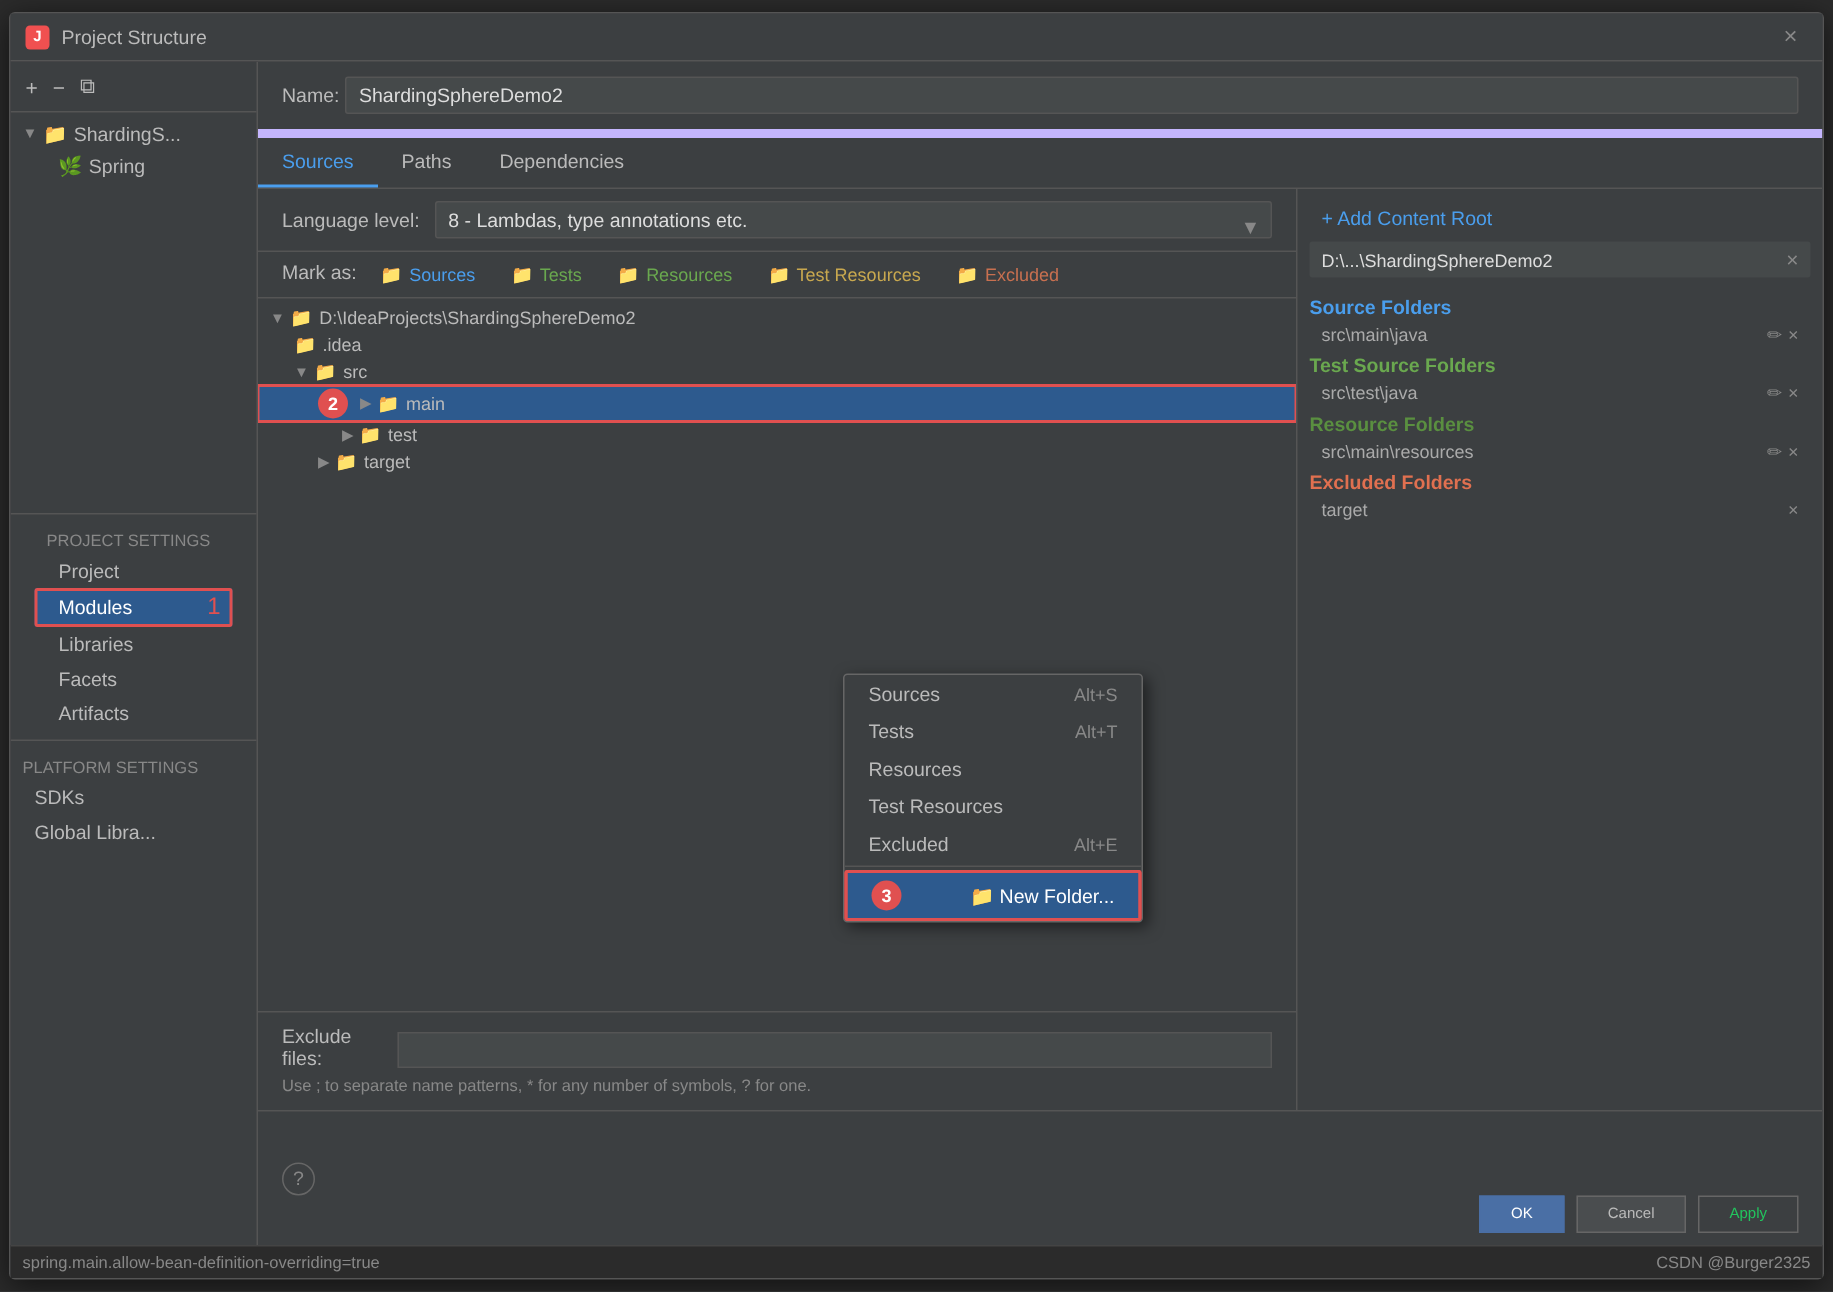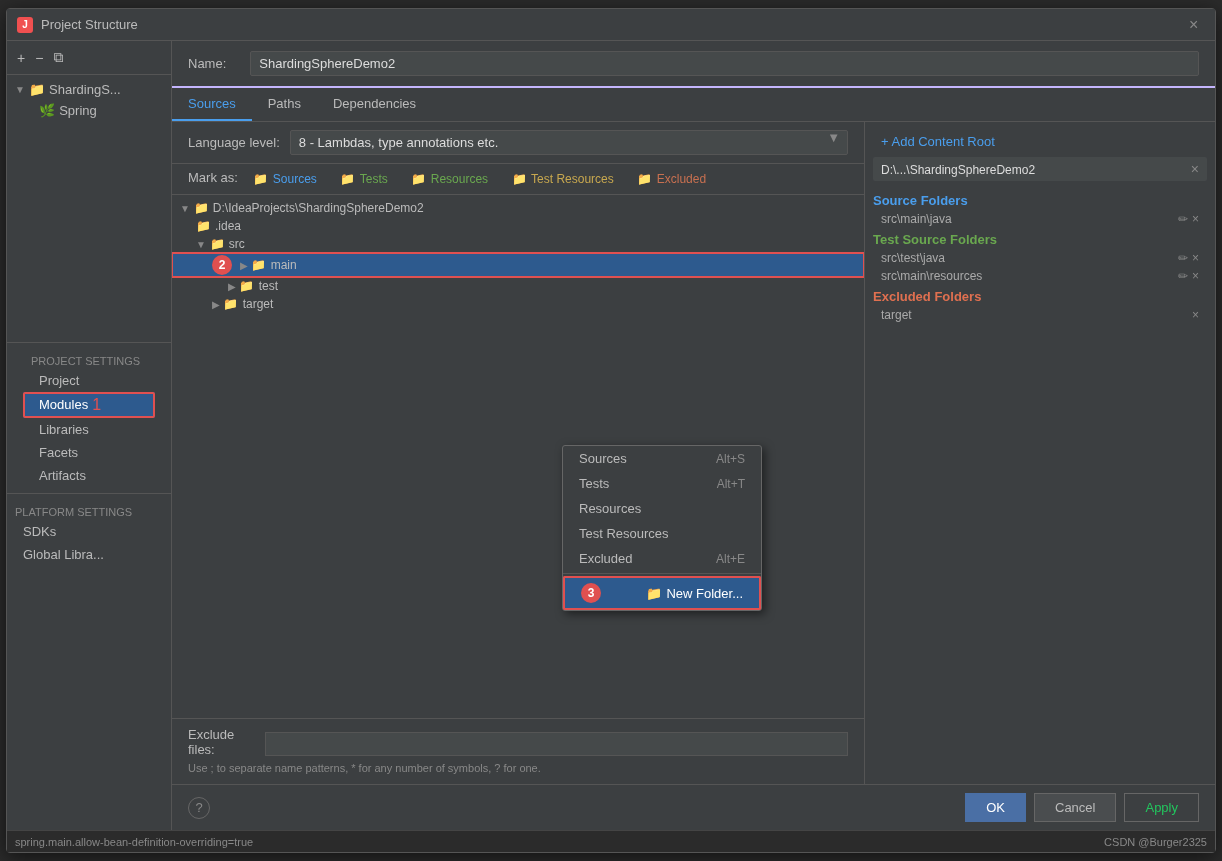--- a/index.html
+++ b/index.html
@@ -139,22 +139,22 @@
     .content-area {
       flex: 1;
       display: flex;
       flex-direction: column;
       overflow: hidden;
     }
     .name-row {
       display: flex;
       align-items: center;
       padding: 10px 16px;
-      gap: 24px;
-      border-bottom: 2px solid #c4b5fd;
+      gap: 4px;
+      border-bottom: 6px solid #c4b5fd;
     }
     .name-label { color: #bbb; font-size: 13px; }
     .name-input {
       flex: 1;
       background: #45494a;
       border: 1px solid #555;
       color: #ddd;
       padding: 4px 8px;
       font-size: 13px;
       border-radius: 2px;
@@ -356,23 +356,24 @@
       justify-content: flex-end;
       align-items: center;
       gap: 8px;
       background: #3c3f41;
     }
     .footer-btn {
       padding: 6px 20px;
       border-radius: 0;
       border: 1px solid #666;
       cursor: pointer;
-      font-size: 13px;
+      font-size: 10px;
       background: #4a4d4f;
       color: #bbb;
+      margin-top: 48px;
     }
     .footer-btn.primary {
       background: #4a6fa5;
       border-color: #4a6fa5;
       color: #fff;
     }
     .footer-btn.disabled { color: #22c55e; background: #3c3f41; cursor: default; }
 
     
     .step-badge {
@@ -409,21 +410,21 @@
       display: flex;
       align-items: center;
       justify-content: center;
       cursor: pointer;
       color: #888;
       font-size: 13px;
     }
 
     .select-wrapper {
       display: flex;
-      align-items: flex-start;
+      align-items: flex-end;
       flex: 1;
       position: relative;
     }
     .select-wrapper select { width: 100%; }
     .select-wrapper .arrow {
       position: absolute;
       right: 8px;
       pointer-events: none;
       color: #888;
     }
@@ -456,21 +457,21 @@
           <span>ShardingS...</span>
         </div>
         <div class="tree-item indent-1" style="padding-left:32px;">
           <span class="spring-icon">🌿</span>
           <span>Spring</span>
         </div>
       </div>
       <div style="border-top:1px solid #555; padding: 6px 16px;">
         <div class="section-header">Project Settings</div>
         <div class="sidebar-nav-item">Project</div>
-        <div class="sidebar-nav-item active red-outline" style="display:flex;align-items:center;">
+        <div class="sidebar-nav-item active red-outline" style="display:flex;align-items:center;justify-content:space-between;">
           <span>Modules</span>
           <span class="badge-1">1</span>
         </div>
         <div class="sidebar-nav-item">Libraries</div>
         <div class="sidebar-nav-item">Facets</div>
         <div class="sidebar-nav-item">Artifacts</div>
       </div>
       <div style="border-top:1px solid #555; padding: 6px 0;">
         <div class="section-header">Platform Settings</div>
         <div class="sidebar-nav-item">SDKs</div>
@@ -627,20 +628,21 @@
             <div class="folder-entry">
               <span class="folder-entry-path">src\test\java</span>
               <span class="folder-entry-actions">
                 <span>✏</span>
                 <span>×</span>
               </span>
             </div>
           </div>
 
           <div>
+            <div class="folder-section-title dark-green">Resource Folders</div>
             <div class="folder-entry">
               <span class="folder-entry-path">src\main\resources</span>
               <span class="folder-entry-actions">
                 <span>✏</span>
                 <span>×</span>
               </span>
             </div>
           </div>
 
           <div>

